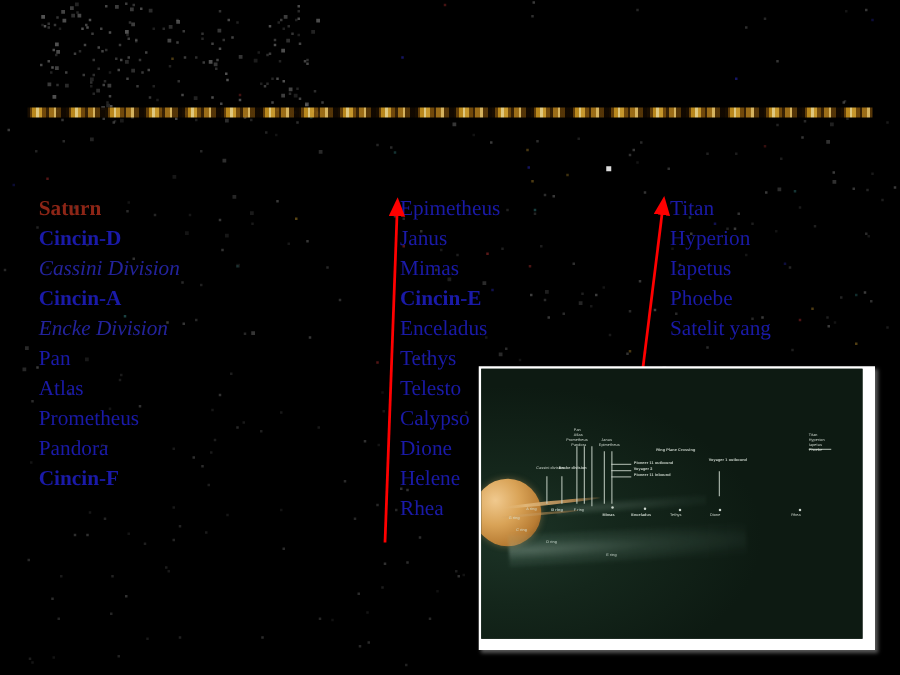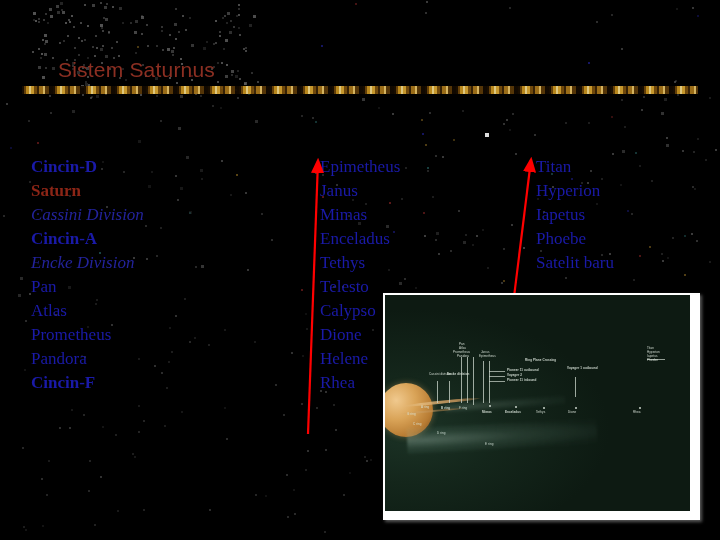--- a/index.html
+++ b/index.html
@@ -683,54 +683,54 @@
       <div class="star" style="left: 427.162px; top: 167.266px; width: 2px; height: 2px; background: rgb(42, 106, 106); opacity: 0.58;"></div>
       <div class="star" style="left: 638.612px; top: 255.479px; width: 2px; height: 2px; background: rgb(122, 32, 32); opacity: 0.64;"></div>
       <div class="star" style="left: 10.0576px; top: 146.555px; width: 2px; height: 2px; background: rgb(30, 30, 138); opacity: 0.37;"></div>
       <div class="star" style="left: 648.846px; top: 245.638px; width: 2px; height: 2px; background: rgb(138, 106, 32); opacity: 0.55;"></div>
       <div class="star" style="left: 248.028px; top: 92.5244px; width: 2px; height: 2px; background: rgb(42, 106, 106); opacity: 0.38;"></div>
       <div class="star" style="left: 322.474px; top: 196.447px; width: 2px; height: 2px; background: rgb(122, 32, 32); opacity: 0.7;"></div>
       <div class="star" style="left: 626.672px; top: 210.009px; width: 2px; height: 2px; background: rgb(30, 30, 138); opacity: 0.45;"></div>
       <div class="star" style="left: 485px; top: 133px; width: 4px; height: 4px; background: rgb(232, 232, 232); opacity: 0.95;"></div>
     </div>
 
-  <div id="title">Sistem Saturnus</div>
   <div id="title-rule"></div>
 
 
   <div class="col" id="col1">
+      <div class="entry saturn">Saturn</div>
       <div class="entry bold">Cincin-D</div>
-      <div class="entry saturn">Saturn</div>
       <div class="entry italic">Cassini Division</div>
       <div class="entry bold">Cincin-A</div>
       <div class="entry italic">Encke Division</div>
       <div class="entry">Pan</div>
       <div class="entry">Atlas</div>
       <div class="entry">Prometheus</div>
       <div class="entry">Pandora</div>
       <div class="entry bold">Cincin-F</div>
     </div>
   <div class="col" id="col2">
       <div class="entry">Epimetheus</div>
       <div class="entry">Janus</div>
       <div class="entry">Mimas</div>
+      <div class="entry bold">Cincin-E</div>
       <div class="entry">Enceladus</div>
       <div class="entry">Tethys</div>
       <div class="entry">Telesto</div>
       <div class="entry">Calypso</div>
       <div class="entry">Dione</div>
       <div class="entry">Helene</div>
       <div class="entry">Rhea</div>
     </div>
   <div class="col" id="col3">
       <div class="entry">Titan</div>
       <div class="entry">Hyperion</div>
       <div class="entry">Iapetus</div>
       <div class="entry">Phoebe</div>
-      <div class="entry">Satelit baru</div>
+      <div class="entry">Satelit yang</div>
     </div>
 
   <svg id="arrows" viewBox="0 0 720 540">
     <defs>
       <marker id="ahead" markerWidth="7" markerHeight="7" refX="5.5" refY="3" orient="auto" markerUnits="strokeWidth">
         <path d="M0,0 L7,3 L0,6 Z" fill="#ff0000"></path>
       </marker>
     </defs>
     <g id="arrow-group">
         <line x1="308" y1="434" x2="318" y2="161" stroke="#ff0000" stroke-width="2.2" marker-end="url(#ahead)"></line>

